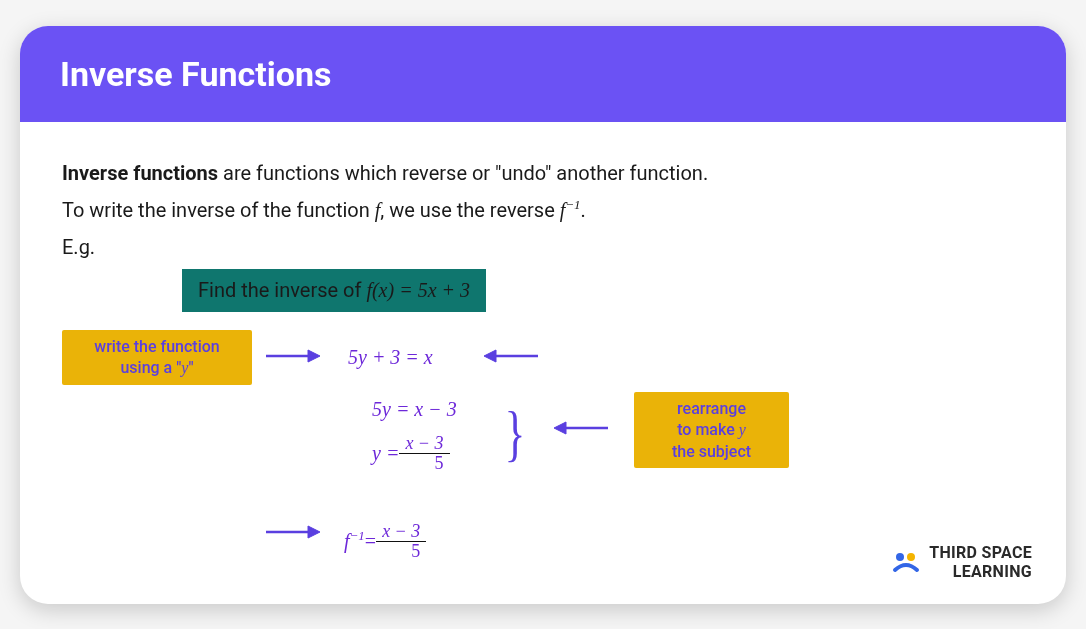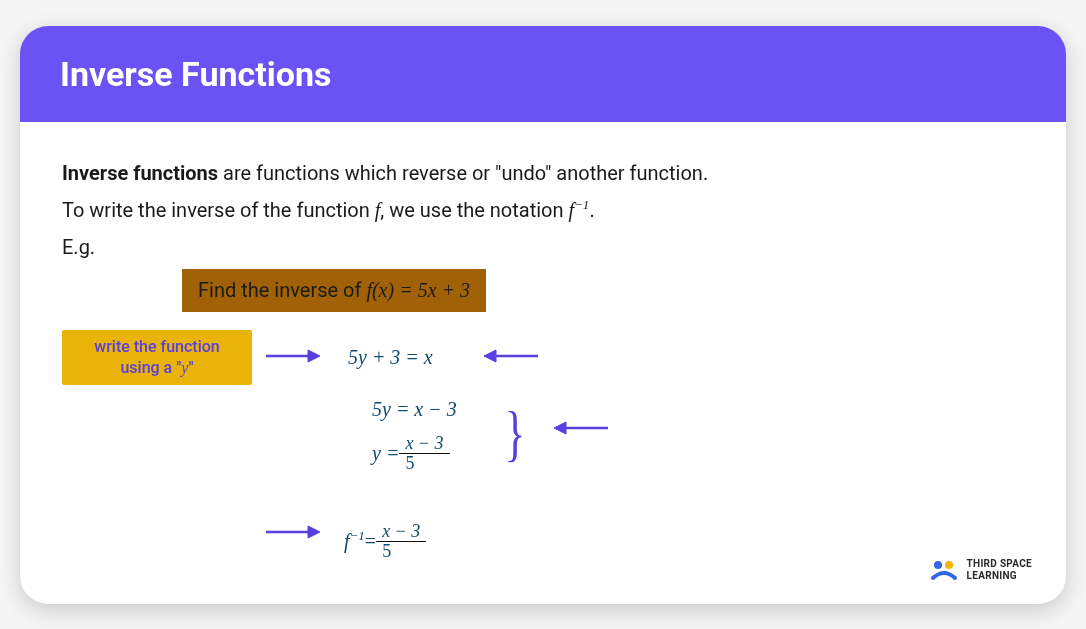--- a/index.html
+++ b/index.html
@@ -35,21 +35,21 @@
     font-size: 20px;
     line-height: 1.55;
     position: relative;
   }
   .intro-line { margin-bottom: 6px; }
   .intro-line strong { font-weight: 700; }
   .mathvar { font-family: "Georgia", "Times New Roman", serif; font-style: italic; }
   .sup { font-size: 0.65em; vertical-align: super; }
   .eg { margin-top: 6px; margin-bottom: 4px; }
   .example-problem {
-    background: #a16207;
+    background: #0f766e;
     display: inline-block;
     padding: 6px 16px;
     margin-left: 120px;
     margin-top: 2px;
     margin-bottom: 18px;
     font-size: 20px;
   }
   .diagram {
     position: relative;
     height: 250px;
@@ -63,26 +63,26 @@
     text-align: center;
     padding: 6px 14px;
     border-radius: 2px;
     line-height: 1.35;
   }
   .hint .mathvar { color: #5a3fe0; }
   .eq {
     position: absolute;
     font-family: "Georgia","Times New Roman",serif;
     font-size: 20px;
-    color: #0c4a6e;
+    color: #6d28d9;
   }
   .frac {
     display: inline-flex;
     flex-direction: column;
-    align-items: flex-start;
+    align-items: flex-end;
     vertical-align: middle;
     font-size: 18px;
     line-height: 1.1;
   }
   .frac .num { border-bottom: 1.4px solid #111; padding: 0 6px; }
   .frac .den { padding: 0 6px; }
   .arrow {
     position: absolute;
     stroke: #5a3fe0;
     fill: #5a3fe0;
@@ -96,44 +96,45 @@
   }
   .logo {
     position: absolute;
     right: 34px;
     bottom: 22px;
     display: flex;
     align-items: center;
     gap: 8px;
   }
   .logo-txt {
-    font-size: 10px;
+    font-size: 16px;
     font-weight: 700;
     color: #2a2a2a;
     line-height: 1.2;
     letter-spacing: 0.3px;
+    text-align: right;
   }
 </style>
 </head>
 <body>
 
 <div class="card">
   <div class="header">
     <h1>Inverse Functions</h1>
   </div>
 
   <div class="content">
 
     <p class="intro-line">
       <strong>Inverse functions</strong><span> are functions which reverse or "undo" another function.</span>
     </p>
 
     <p class="intro-line">
       <span>To write the inverse of the function </span>
-      <span class="mathvar">f</span><span>, we use the notation </span>
+      <span class="mathvar">f</span><span>, we use the reverse </span>
       <span class="mathvar"><span>f</span><span class="sup">−1</span></span><span>.</span>
     </p>
 
     <p class="eg">E.g.</p>
 
     <div class="example-problem">
       <span>Find the inverse of </span><span class="mathvar" style="font-style:italic">f(x) = 5x + 3</span>
     </div>
 
     <div class="diagram">
@@ -170,20 +171,25 @@
         </span>
       </div>
 
       <div class="brace" style="left:438px; top:55px;">}</div>
 
       <svg class="arrow" style="left:490px; top:86px;" width="60" height="24">
         <line x1="56" y1="12" x2="14" y2="12" stroke-width="2.5"></line>
         <polygon points="14,6 2,12 14,18"></polygon>
       </svg>
 
+      <div class="hint" style="left:572px; top:62px; width:155px;">
+        <span>rearrange</span><br>
+        <span>to make </span><span class="mathvar">y</span><br>
+        <span>the subject</span>
+      </div>
 
 
       <svg class="arrow" style="left:200px; top:190px;" width="60" height="24">
         <line x1="4" y1="12" x2="46" y2="12" stroke-width="2.5"></line>
         <polygon points="46,6 58,12 46,18"></polygon>
       </svg>
 
       <div class="eq" style="left:282px; top:192px; display:flex; align-items:center;">
         <span class="mathvar"><span>f</span><span class="sup">−1</span></span>
         <span> = </span>

